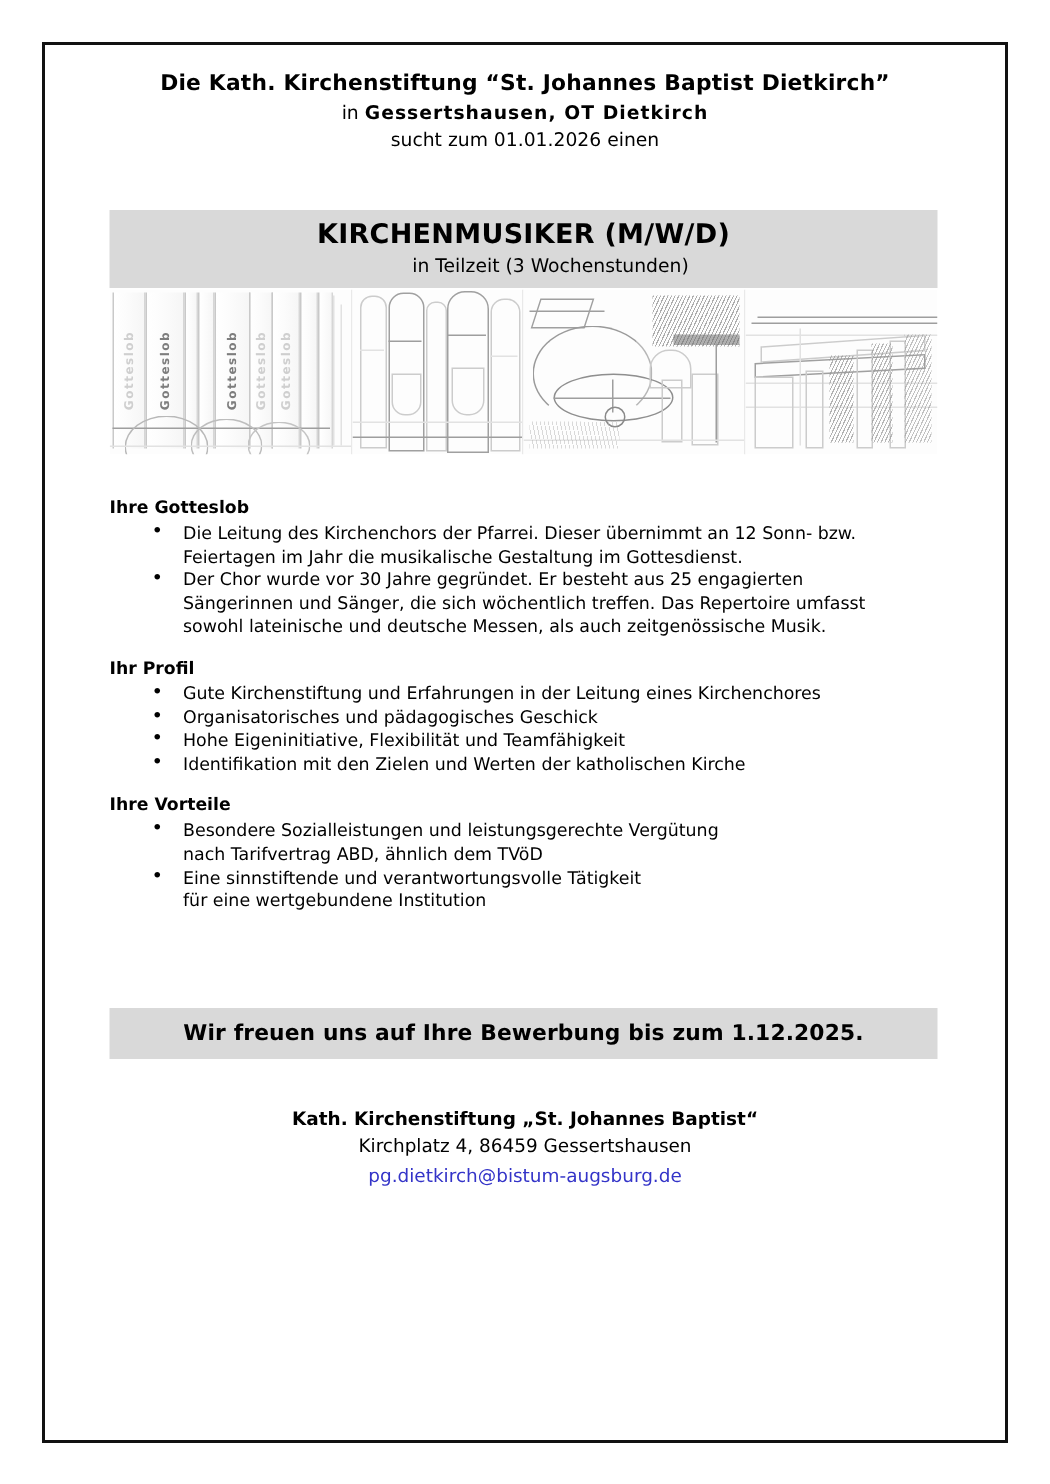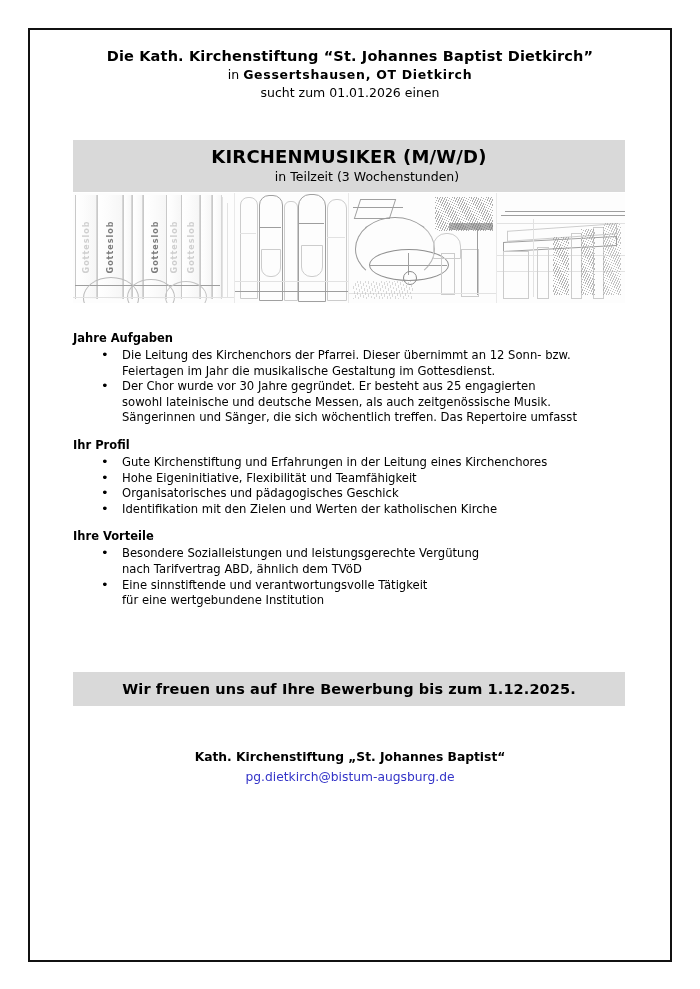--- a/index.html
+++ b/index.html
@@ -218,21 +218,20 @@
     text-align: right;
   }
 
   
   #footer {
     position: absolute;
     left: 0;
     right: 0;
     top: 707px;
     text-align: center;
-    margin-top: 11px;
   }
   .foot-name {
     font-size: 12.3px;
     font-weight: bold;
     line-height: 18px;
   }
   .foot-addr {
     font-size: 12.3px;
     line-height: 18px;
   }
@@ -339,45 +338,45 @@
       <div class="sk-hatch2" style="left:56px;top:44px;width:16px;height:58px;opacity:0.75;"></div>
       <div class="sk-hatch2" style="left:84px;top:36px;width:14px;height:66px;opacity:0.7;"></div>
       <div class="sk-hatch2" style="left:106px;top:30px;width:18px;height:72px;opacity:0.6;"></div>
       <div class="sketchline sk-v sk-light" style="left:36px;top:26px;height:78px;"></div>
     </div>
   </div>
 
   <div id="content">
 
     <div class="section">
-      <div class="section-heading">Jahre Aufgaben</div>
+      <div class="section-heading">Ihre Gotteslob</div>
       <ul class="bullets">
         <li>
           <span class="li-line">Die Leitung des Kirchenchors der Pfarrei. Dieser übernimmt an 12 Sonn- bzw.</span>
           <span class="li-line">Feiertagen im Jahr die musikalische Gestaltung im Gottesdienst.</span>
         </li>
         <li>
           <span class="li-line">Der Chor wurde vor 30 Jahre gegründet. Er besteht aus 25 engagierten</span>
+          <span class="li-line">Sängerinnen und Sänger, die sich wöchentlich treffen. Das Repertoire umfasst</span>
           <span class="li-line">sowohl lateinische und deutsche Messen, als auch zeitgenössische Musik.</span>
-          <span class="li-line">Sängerinnen und Sänger, die sich wöchentlich treffen. Das Repertoire umfasst</span>
         </li>
       </ul>
     </div>
 
     <div class="section">
       <div class="section-heading">Ihr Profil</div>
       <ul class="bullets">
         <li>
             <span class="li-line">Gute Kirchenstiftung und Erfahrungen in der Leitung eines Kirchenchores</span>
           </li>
         <li>
+            <span class="li-line">Organisatorisches und pädagogisches Geschick</span>
+          </li>
+        <li>
             <span class="li-line">Hohe Eigeninitiative, Flexibilität und Teamfähigkeit</span>
-          </li>
-        <li>
-            <span class="li-line">Organisatorisches und pädagogisches Geschick</span>
           </li>
         <li>
             <span class="li-line">Identifikation mit den Zielen und Werten der katholischen Kirche</span>
           </li>
       </ul>
     </div>
 
     <div class="section">
       <div class="section-heading">Ihre Vorteile</div>
       <ul class="bullets">
@@ -393,16 +392,17 @@
     </div>
 
   </div>
 
   <div id="cta-band">
     <span class="cta-text">Wir freuen uns auf Ihre Bewerbung bis zum 1.12.2025.</span>
   </div>
 
   <div id="footer">
     <div class="foot-name">Kath. Kirchenstiftung „St. Johannes Baptist“</div>
+    <div class="foot-addr">Kirchplatz 4, 86459 Gessertshausen</div>
     <div><a class="foot-mail" href="#">pg.dietkirch@bistum-augsburg.de</a></div>
   </div>
 
 </div>
 
 </body></html>

